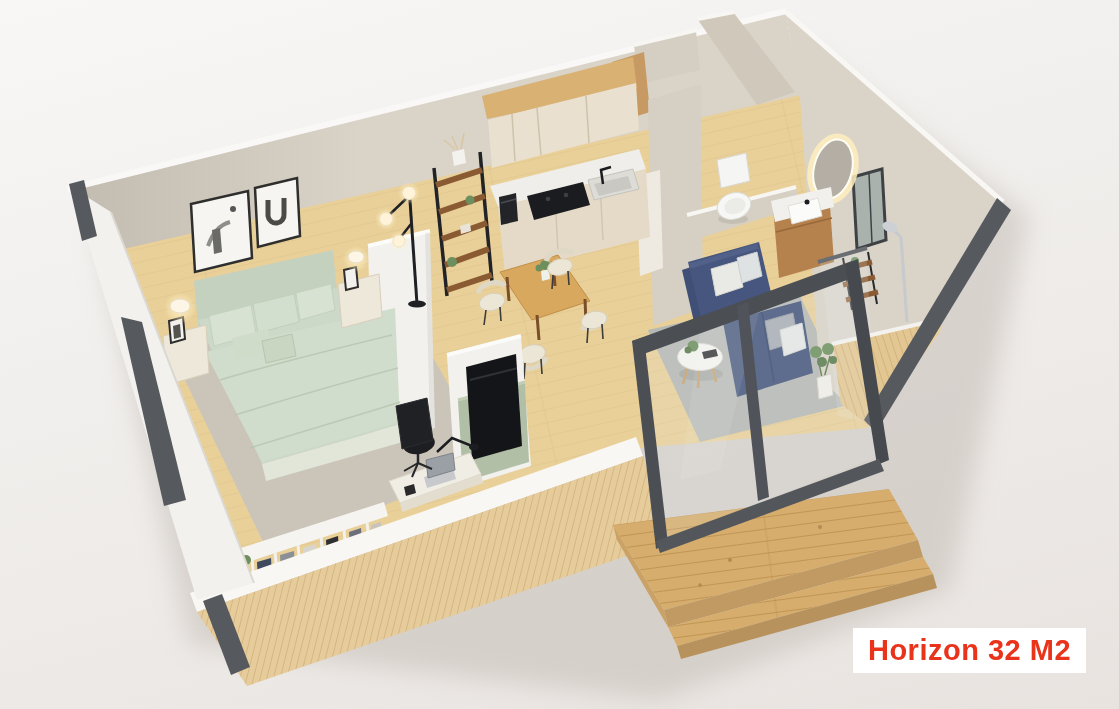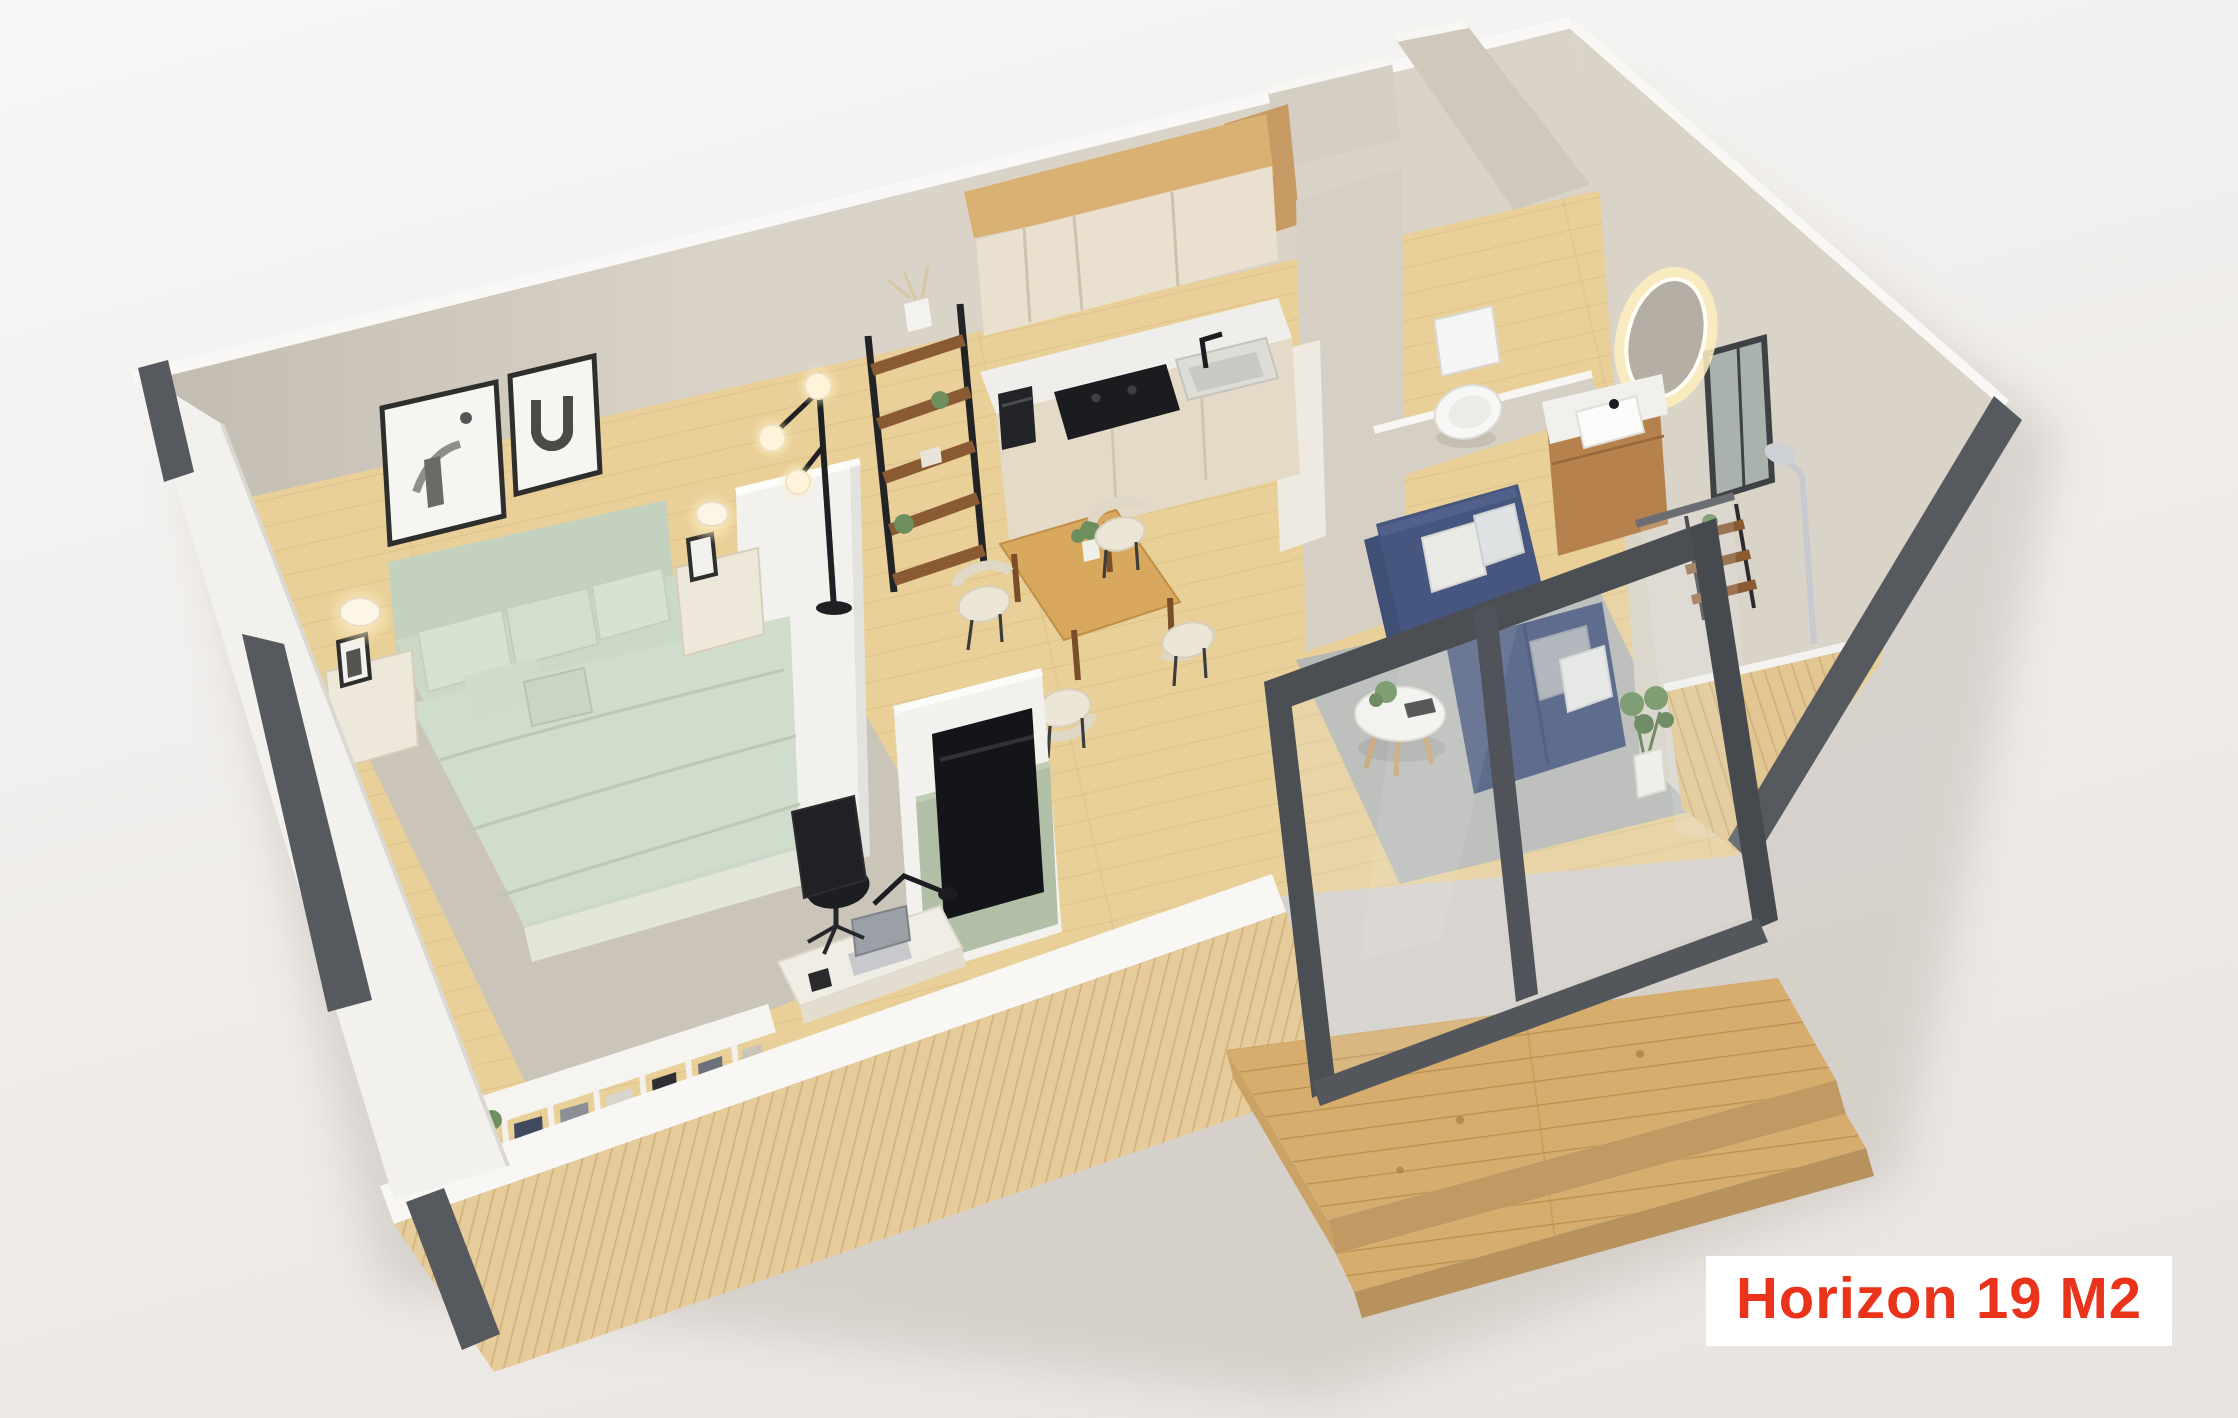--- a/index.html
+++ b/index.html
@@ -406,15 +406,15 @@
     <polygon points="700,330 760,308 720,470 680,480" fill="#ffffff" opacity=".08"></polygon>
     <polygon class="frame" points="632,341 852,261 858,276 638,356"></polygon>
     <polygon class="frame" points="632,341 644,337 668,544 656,549"></polygon>
     <polygon points="845,264 858,259 889,460 877,465" fill="#464a4f"></polygon>
     <polygon points="737,306 748,302 769,497 758,501" fill="#50545a"></polygon>
     <polygon points="656,541 879,459 884,471 660,553" fill="#53575c"></polygon>
   </g>
 </svg>
 
 <div class="label-box">
-  <span>Horizon 19 M2</span>
+  <span>Horizon 32 M2</span>
 </div>
 </div>
 
 </body></html>

